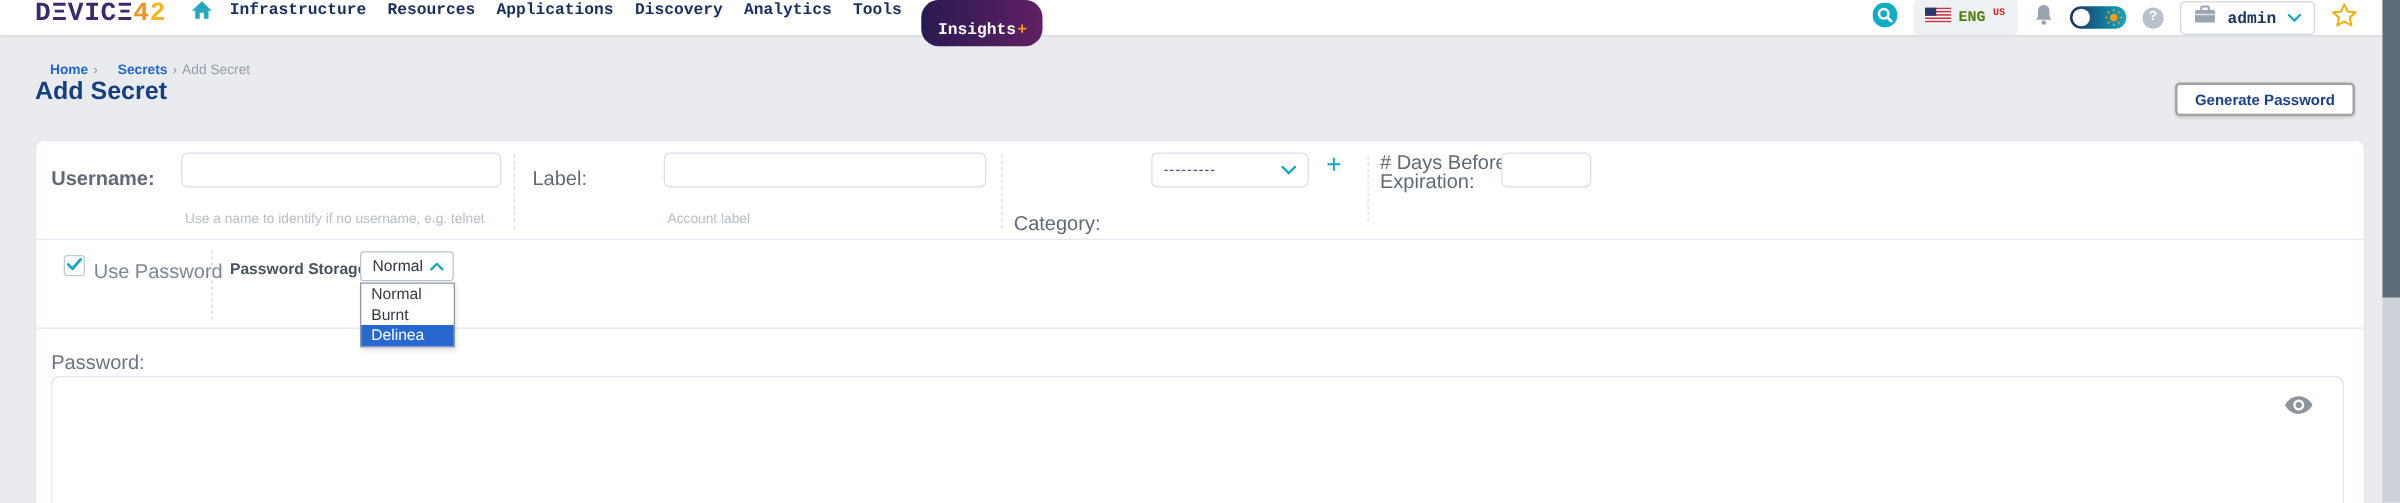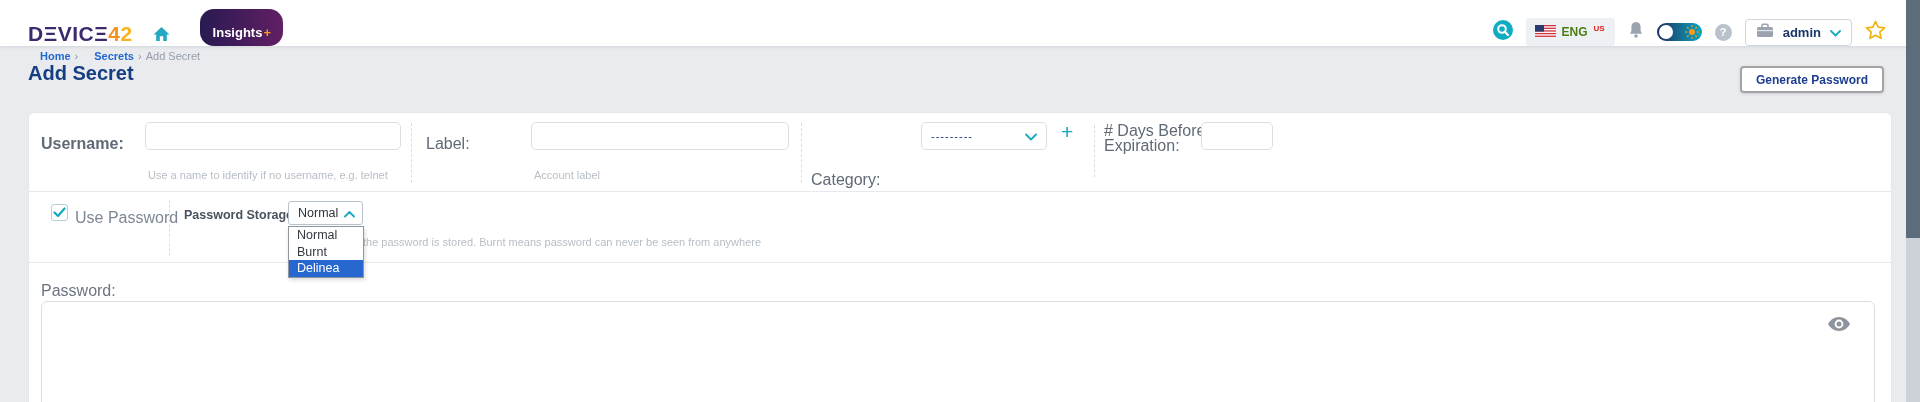--- a/index.html
+++ b/index.html
@@ -1,22 +1,22 @@
 <!DOCTYPE html>
 <html><head>
 <meta charset="utf-8">
 <style>
   * { margin:0; padding:0; box-sizing:border-box; }
   html,body { width:1920px; height:402px; overflow:hidden;
     font-family:"Liberation Sans", sans-serif; background:#e9ebee; }
 
   
-  .navbar { position:absolute; left:0; top:0; width:1920px; height:46px;
-    background:#ffffff; display:flex; align-items:flex-end;
-    padding:0 34px 0 28px; box-shadow:0 1px 3px rgba(20,30,50,.10); z-index:5; }
+  .navbar { position:absolute; left:0; top:0; width:1920px; height:28px;
+    background:#ffffff; display:flex; align-items:flex-start;
+    padding:0 34px 0 28px; box-shadow:0 1px 3px rgba(20,30,50,.10); z-index:5;font-family:Liberation Mono, monospace; }
   .logo { font-size:21px; font-weight:800; letter-spacing:.5px; white-space:nowrap; }
   .logo .lg-main { color:#3d2a6e; }
   .logo .lg-four { color:#f5921d; }
   .logo .lg-two  { color:#f8b31e; }
   .nav-home { margin:0 14px 0 20px; display:flex; align-items:center; cursor:pointer; }
   .nav-links { display:flex; align-items:center; gap:17px; }
   .nav-link { font-size:13px; font-weight:700; color:#182f5f; text-decoration:none; cursor:pointer; white-space:nowrap; }
   .insights-pill { margin-left:16px; display:flex; align-items:center; gap:1px;
     background:linear-gradient(90deg,#291a52,#611f63); color:#fff;
     font-size:13px; font-weight:700; padding:16px 12px 6px 13px; border-radius:14px; cursor:pointer; }
@@ -115,20 +115,28 @@
   <div class="logo"><span class="lg-main">DΞVICΞ</span><span class="lg-four">4</span><span class="lg-two">2</span></div>
 
   <div class="nav-home">
     <span>
       <svg width="17" height="16" viewBox="0 0 16 15">
           <path d="M8 1 L15.5 8 H13 V14 H9.6 V9.6 H6.4 V14 H3 V8 H0.5 Z" fill="#26a8c3"></path>
         </svg>
     </span>
   </div>
 
+  <div class="nav-links">
+    <a class="nav-link">Infrastructure</a>
+    <a class="nav-link">Resources</a>
+    <a class="nav-link">Applications</a>
+    <a class="nav-link">Discovery</a>
+    <a class="nav-link">Analytics</a>
+    <a class="nav-link">Tools</a>
+  </div>
 
   <div class="insights-pill">
     <span>Insights</span>
     <span class="plus">+</span>
   </div>
 
   <div class="nav-right">
     <div class="icon-btn">
       <span>
         <svg width="20" height="20" viewBox="0 0 20 20">
@@ -278,21 +286,20 @@
           </svg>
       </span>
     </div>
 
     <div class="stor-menu">
       <div class="stor-opt">Normal</div>
       <div class="stor-opt">Burnt</div>
       <div class="stor-opt selected">Delinea</div>
     </div>
 
-    <div class="helper h-storage">the password is stored. Burnt means password can never be seen from anywhere</div>
   </div>
 
   <div class="rowp">
     <div class="flabel l-password">Password:</div>
     <div class="pass-area">
       <textarea class="pass-ta" style=""></textarea>
       <button class="eye-btn">
         <span>
           <svg width="26" height="20" viewBox="0 0 26 20">
             <path d="M13 3 C7 3 3.4 7.4 2 10 C3.4 12.6 7 17 13 17 C19 17 22.6 12.6 24 10 C22.6 7.4 19 3 13 3 Z" fill="#8d949b"></path>

